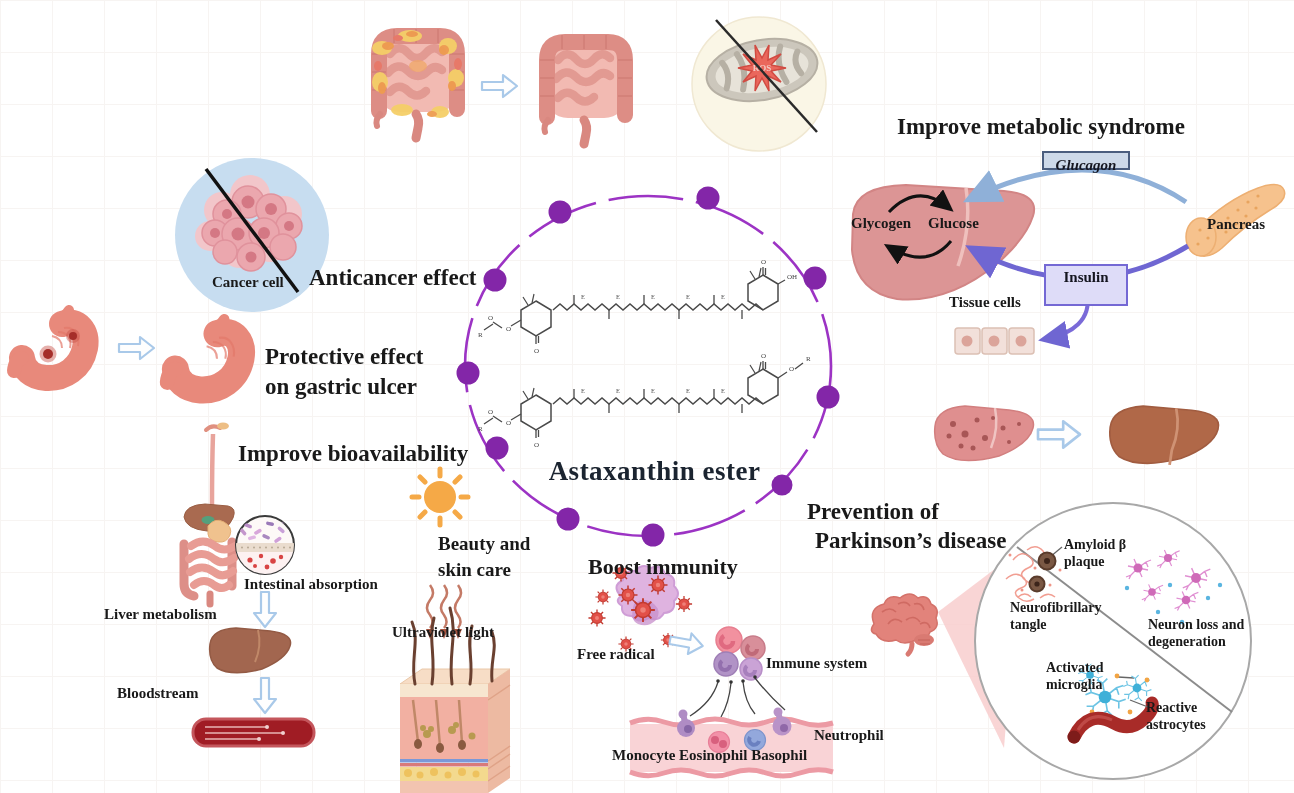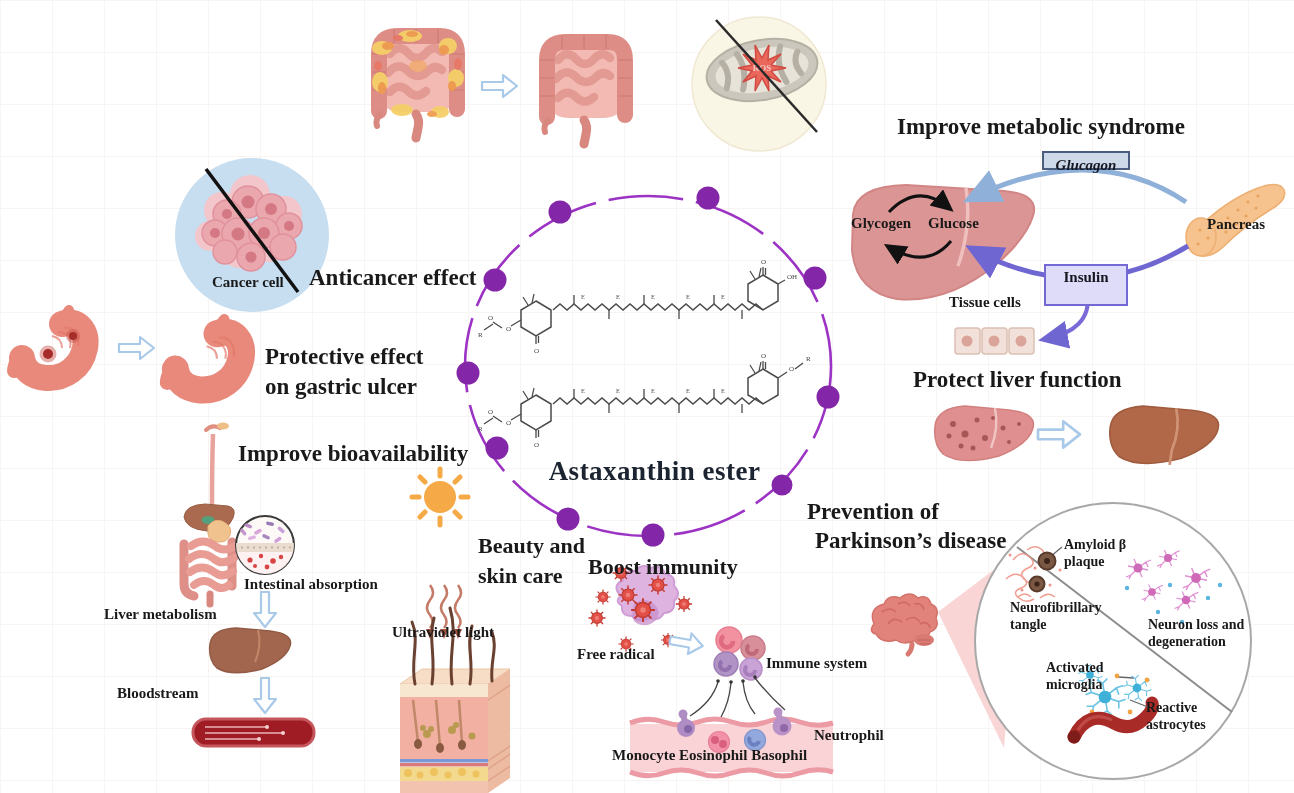--- a/index.html
+++ b/index.html
@@ -16,21 +16,21 @@
     position:absolute;font-family:"Liberation Serif",serif;font-weight:700;
     color:#191919;white-space:nowrap;line-height:1.18;
   }
   .lbl span{display:block;}
   .hormone-box{
     position:absolute;font-family:"Liberation Serif",serif;font-weight:700;
     font-size:15px;text-align:center;color:#14151f;box-sizing:border-box;
   }
   .fs23{font-size:23px;}
   .fs22{font-size:22px;}
-  .fs21{font-size:22px;margin-left:40px;}
+  .fs21{font-size:19px;}
   .fs15{font-size:15px;}
   .fs14{font-size:14px;line-height:1.22;}
   .astx{font-size:27px;color:#1b2430;letter-spacing:.5px;}
 </style>
 </head>
 <body>
 
 <div class="canvas">
 
 <svg class="art" width="1294" height="793" viewBox="0 0 1294 793">
@@ -556,23 +556,20 @@
 </div>
 <div class="hormone-box" style="left:1044px;top:264px;width:84px;height:42px;line-height:23px;background:#dedcf8;border:2px solid #7468d4;">
   <span>Insulin</span>
 </div>
 <div class="lbl fs15" style="left:1207px;top:216px;">
   <span>Pancreas</span>
 </div>
 <div class="lbl fs15" style="left:949px;top:294px;">
   <span>Tissue cells</span>
 </div>
-<div class="lbl fs23" style="left:913px;top:366px;">
-  <span>Protect liver function</span>
-</div>
 <div class="lbl fs23" style="left:238px;top:440px;">
   <span>Improve bioavailability</span>
 </div>
 <div class="lbl fs15" style="left:244px;top:576px;">
   <span>Intestinal absorption</span>
 </div>
 <div class="lbl fs15" style="left:104px;top:606px;">
   <span>Liver metabolism</span>
 </div>
 <div class="lbl fs15" style="left:117px;top:685px;">

